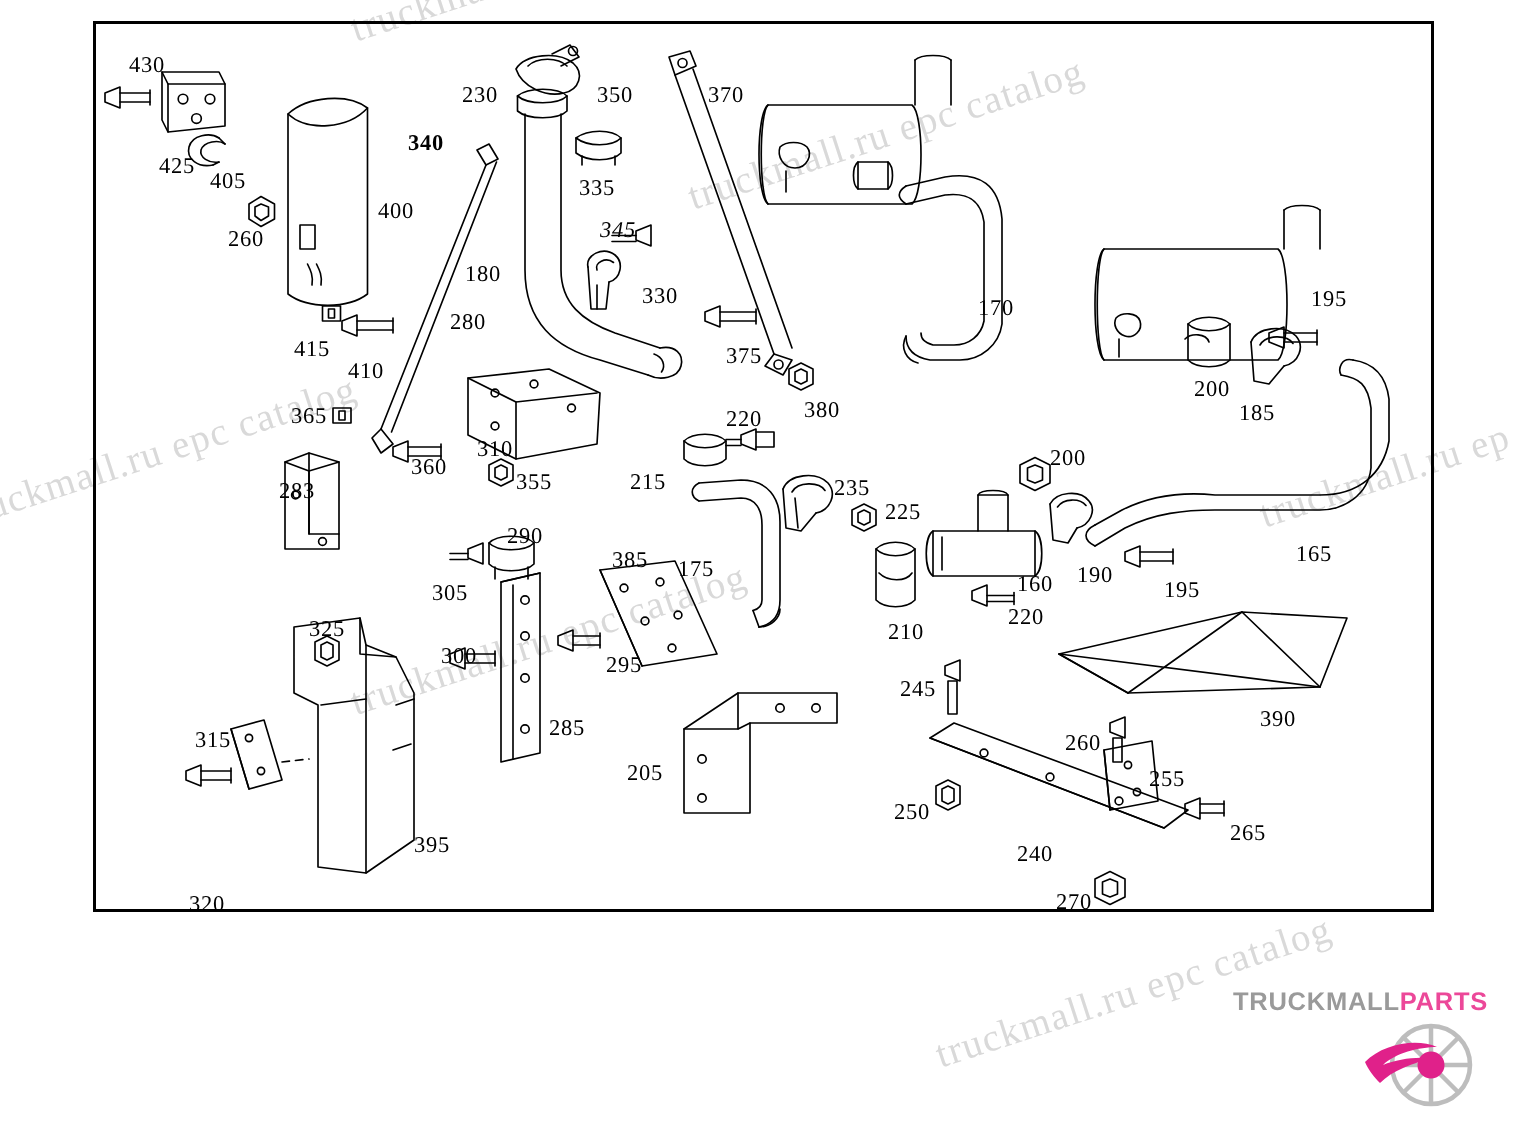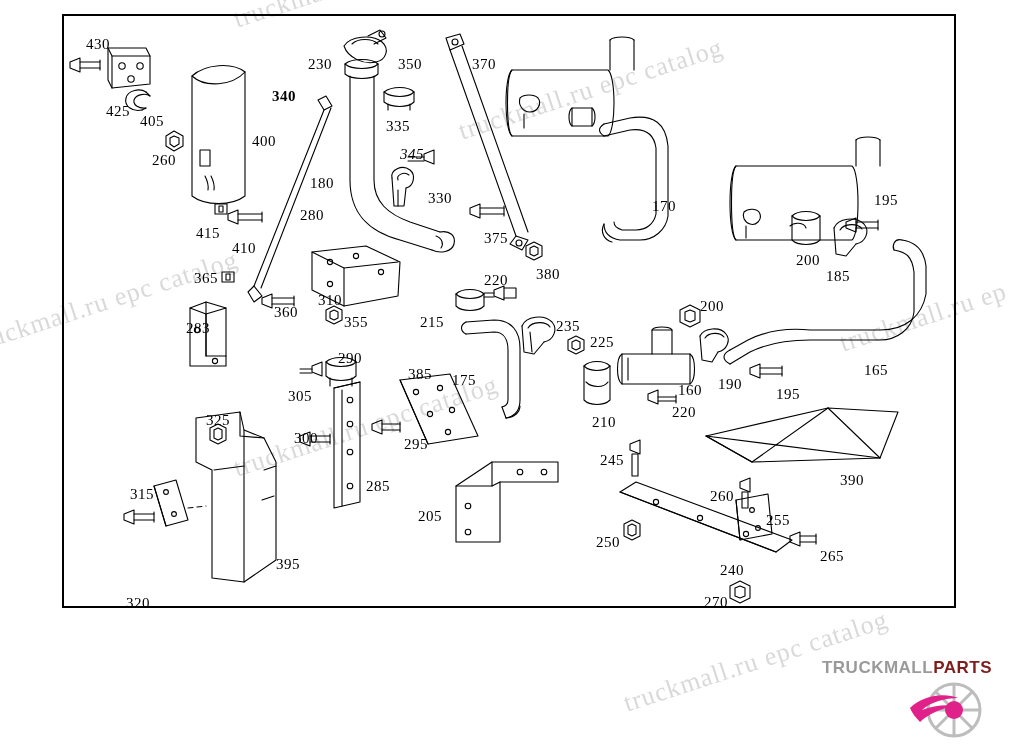--- a/index.html
+++ b/index.html
@@ -72,21 +72,21 @@
     position: absolute;
     right: 14px;
     top: 0px;
     font-family: "Liberation Sans", sans-serif;
     font-size: 17px;
     font-weight: bold;
     letter-spacing: 0.5px;
     color: #9a9a9a;
     white-space: nowrap;
   }
-  .logo-text .accent { color: #7f1d1d; }
+  .logo-text .accent { color: #ec4899; }
   svg { display: block; }
 </style>
 </head>
 <body>
 
 <div id="stage">
 
   <div class="layer" id="watermark-layer">
       <div class="wm rot" style="left: 230px; top: 6px;">truckmall.ru epc catalog</div>
       <div class="wm rot" style="left: 455px; top: 118px;">truckmall.ru epc catalog</div>
@@ -505,21 +505,21 @@
       <div class="num" style="left: 404px; top: 436px; text-align: center;">295</div>
       <div class="num" style="left: 366px; top: 478px;">285</div>
       <div class="num" style="left: 130px; top: 486px;">315</div>
       <div class="num" style="left: 126px; top: 552px; margin-top: 43px;">320</div>
       <div class="num" style="left: 276px; top: 556px;">395</div>
       <div class="num" style="left: 418px; top: 508px;">205</div>
       <div class="num" style="left: 600px; top: 452px;">245</div>
       <div class="num" style="left: 710px; top: 488px;">260</div>
       <div class="num" style="left: 766px; top: 512px;">255</div>
       <div class="num" style="left: 596px; top: 534px;">250</div>
-      <div class="num" style="left: 678px; top: 562px; margin-left: 42px;">240</div>
+      <div class="num" style="left: 678px; top: 562px;">240</div>
       <div class="num" style="left: 820px; top: 548px;">265</div>
       <div class="num" style="left: 704px; top: 594px;">270</div>
       <div class="num" style="left: 840px; top: 472px;">390</div>
     </div>
 
   <div class="logo">
     <div class="logo-text">
       <span>TRUCKMALL</span><span class="accent">PARTS</span>
     </div>
     <svg width="180" height="60" viewBox="0 0 180 60" style="position:absolute; right:0; top:20px;">

